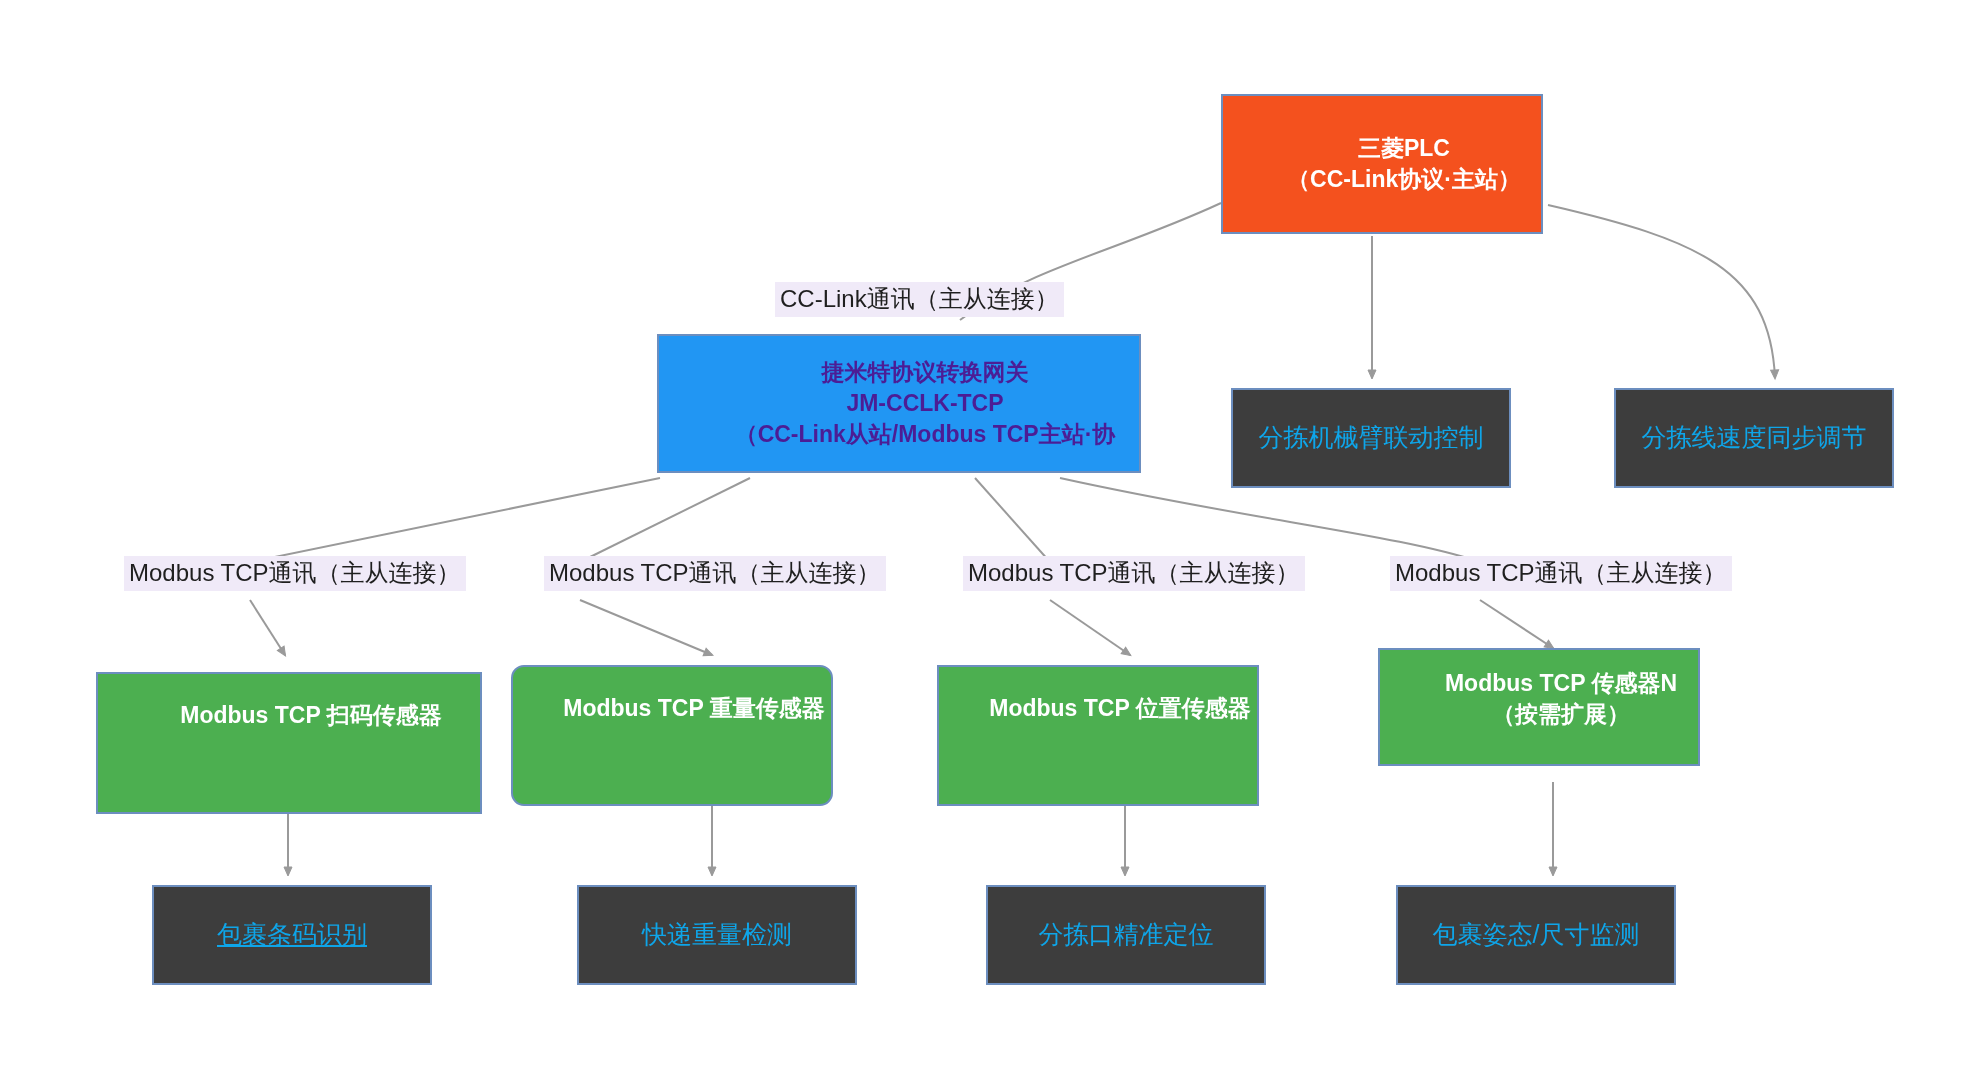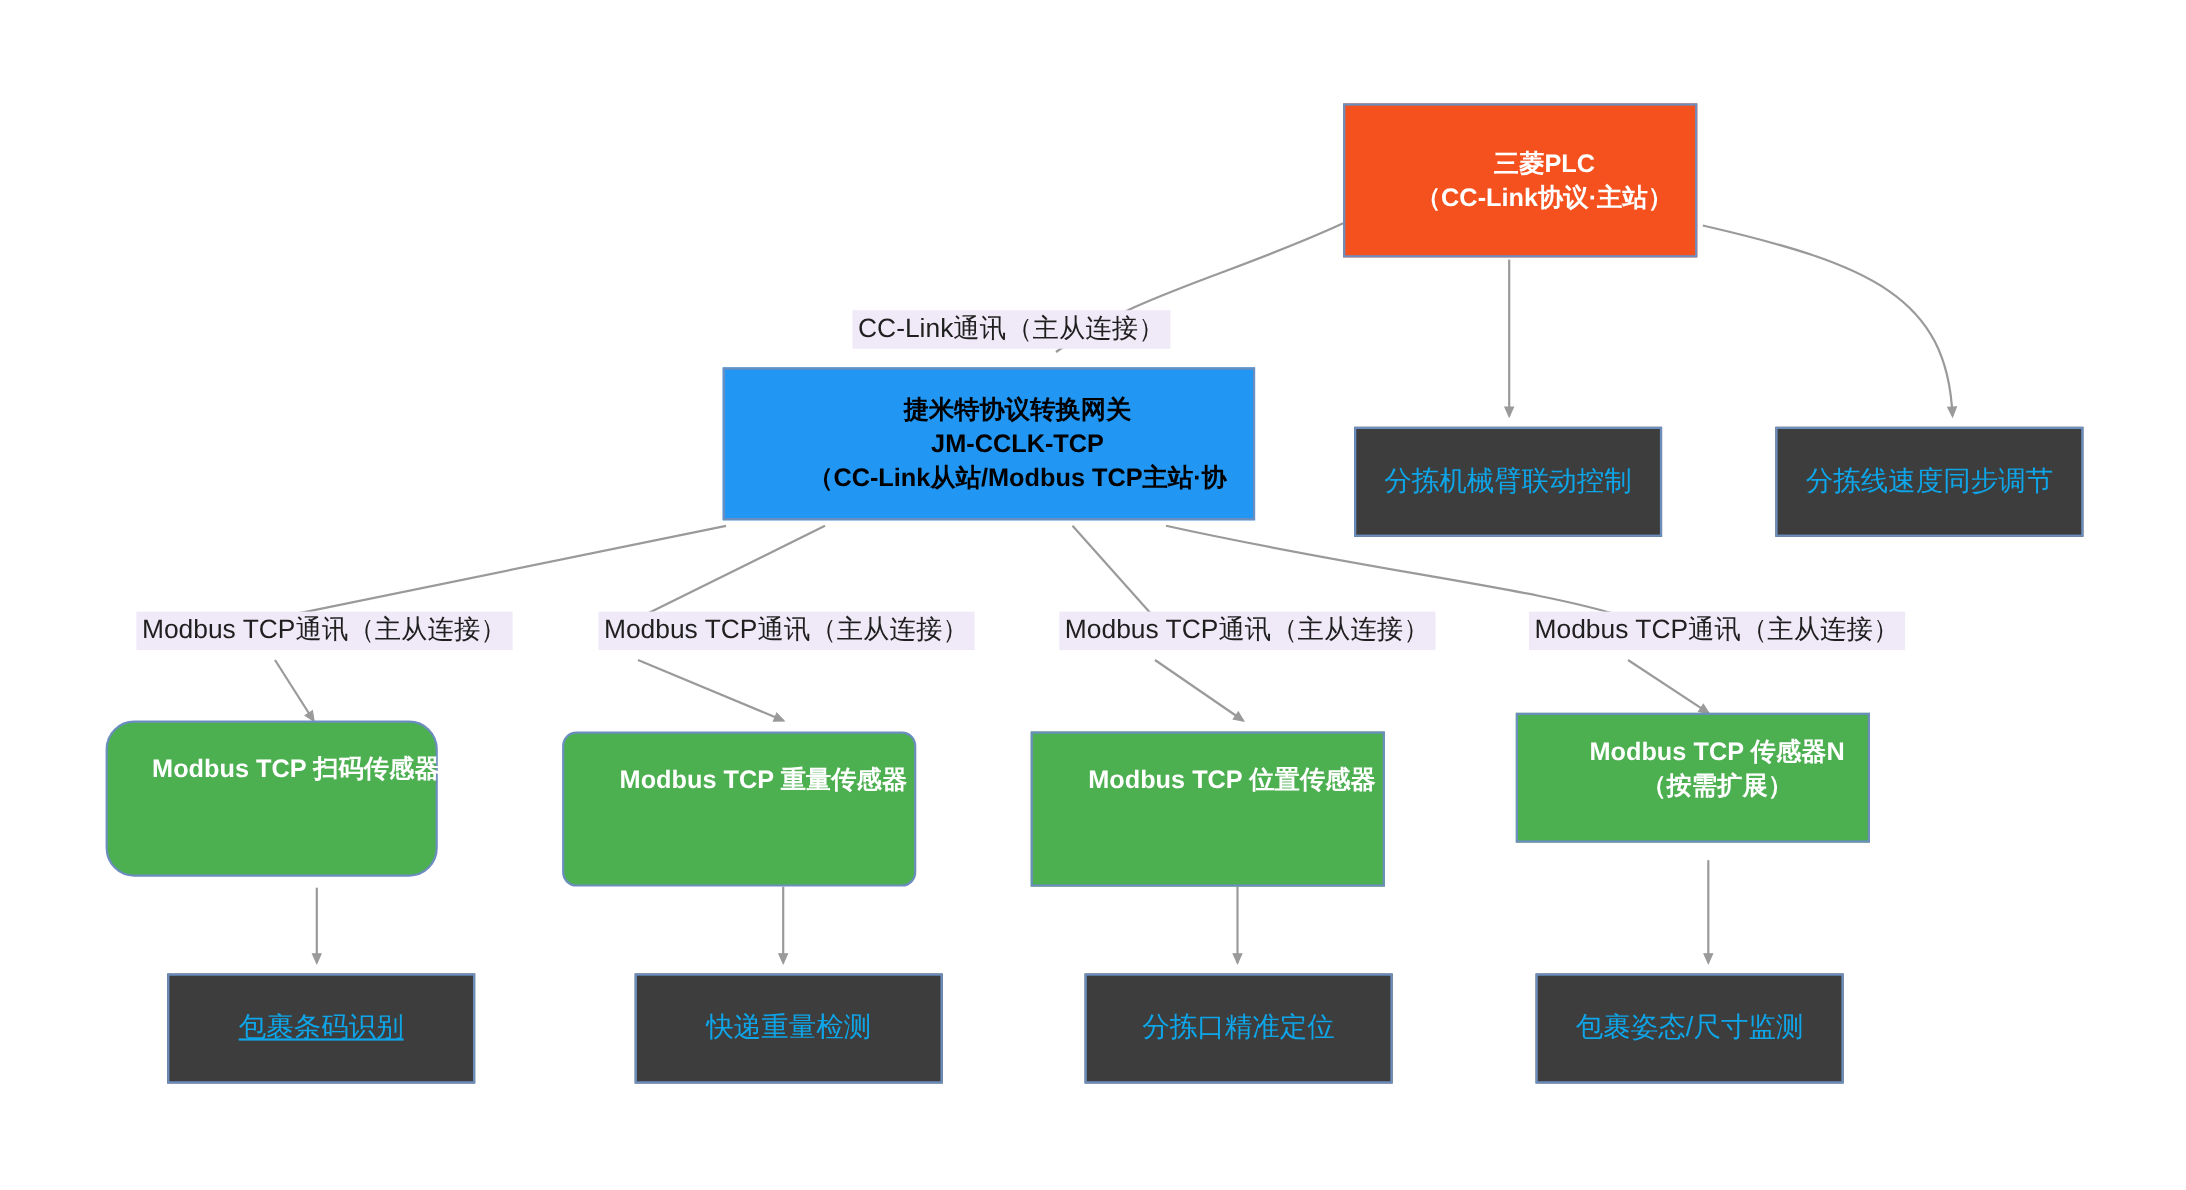--- a/index.html
+++ b/index.html
@@ -35,21 +35,21 @@
   }
   .node .txt { display: block; }
   .node-orange {
     background: #f4511e;
     color: #ffffff;
     font-weight: bold;
     font-size: 23px;
   }
   .node-blue {
     background: #2196f3;
-    color: #000000;
+    color: #4c1d95;
     font-weight: bold;
     font-size: 23px;
     justify-content: center;
   }
   .node-green {
     background: #4caf50;
     color: #ffffff;
     font-weight: bold;
     font-size: 23px;
     align-items: flex-start;
@@ -141,21 +141,21 @@
   </div>
 
   <div class="edge-label" style="left:963px; top:556px;">
     <span>Modbus TCP通讯（主从连接）</span>
   </div>
 
   <div class="edge-label" style="left:1390px; top:556px;">
     <span>Modbus TCP通讯（主从连接）</span>
   </div>
 
-  <div class="node node-green" style="left:96px; top:655px; width:302px; height:142px;border-radius:26px;">
+  <div class="node node-green" style="left:96px; top:672px; width:386px; height:142px;">
     <div style="transform: translateX(22px);">
       <span class="txt">Modbus TCP 扫码传感器</span>
     </div>
   </div>
 
   <div class="node node-green" style="left:511px; top:665px; width:322px; height:141px;border-radius:13px;">
     <div style="transform: translateX(22px);">
       <span class="txt">Modbus TCP 重量传感器</span>
     </div>
   </div>

